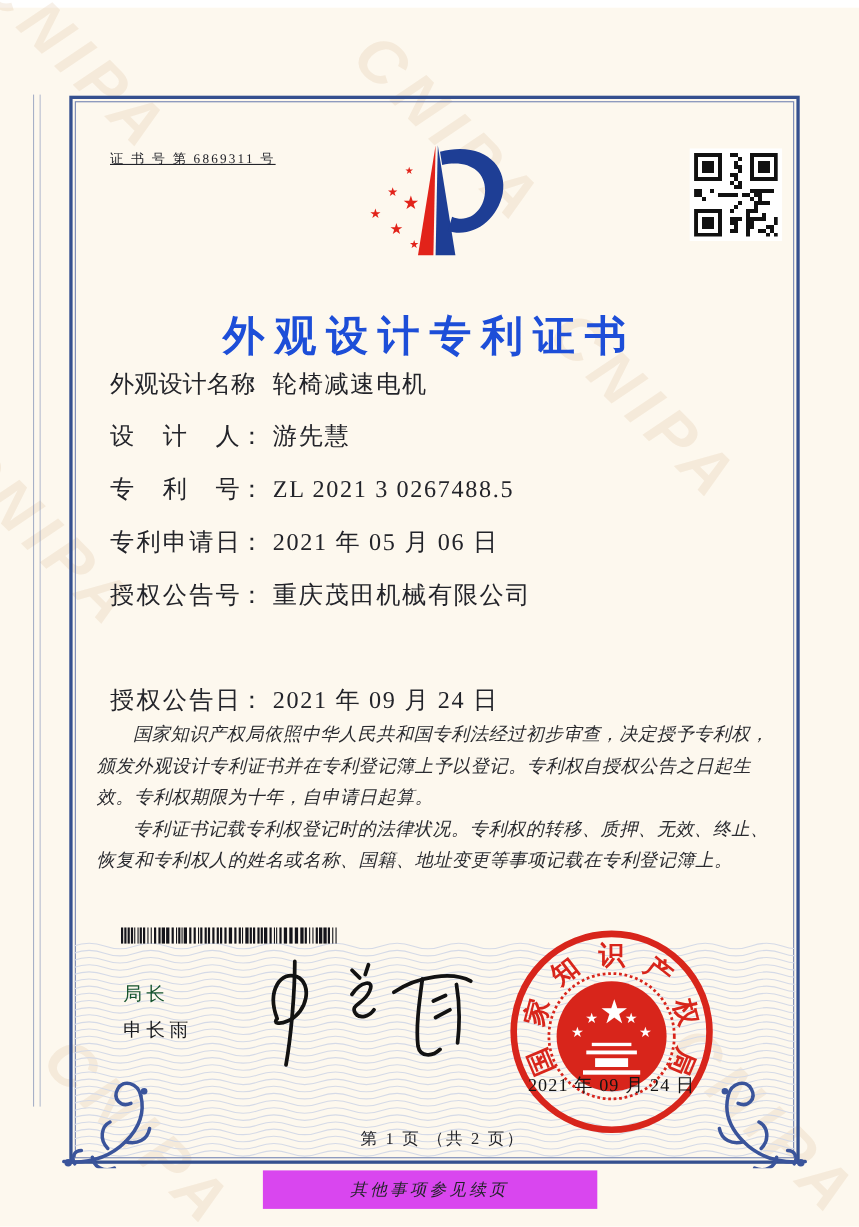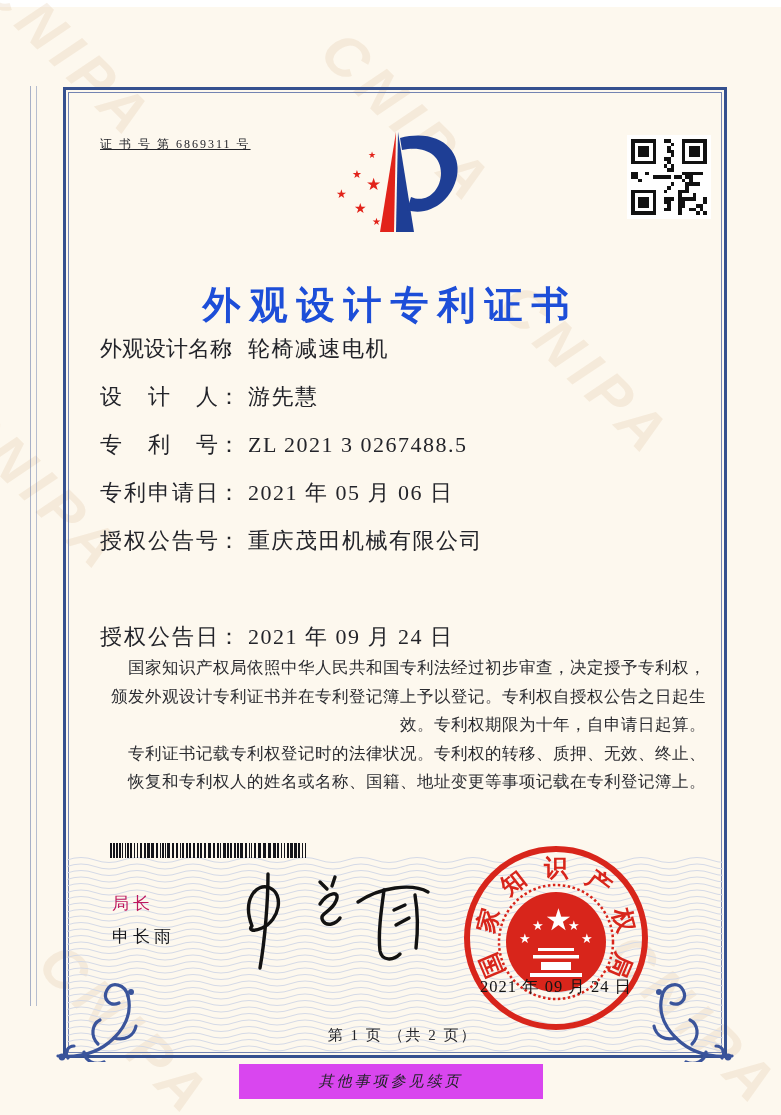--- a/index.html
+++ b/index.html
@@ -34,27 +34,27 @@
          font-size:38px;font-weight:bold;letter-spacing:9px;color:#1d4ed8;margin-top:40px;}
 
   .row{position:absolute;left:100px;width:600px;height:26px;font-size:22px;color:#23242a;white-space:nowrap;}
   .row .lab{display:inline-block;width:118px;text-align:justify;text-align-last:justify;letter-spacing:0;vertical-align:top;}
   .row .col{display:inline-block;}
   .row .val{display:inline-block;margin-left:8px;letter-spacing:1.5px;}
   .row2{position:absolute;left:310px;top:0;}
   .row2 .lab{width:100px;}
 
   .paras{position:absolute;left:88px;top:654px;width:618px;font-size:16.5px;line-height:28.5px;
-         color:#2a2b30;letter-spacing:.5px;text-align:right;}
+         font-style:italic;color:#2a2b30;letter-spacing:.5px;}
   .paras p{margin:0;text-indent:2em;}
 
   .barcode{position:absolute;left:110px;top:843px;width:200px;height:15px;}
 
   .signer-title{position:absolute;left:112px;top:892px;font-family:"Liberation Sans","DejaVu Sans",sans-serif;
-                font-size:17px;letter-spacing:4px;color:#be185d;}
+                font-size:17px;letter-spacing:4px;color:#14532d;}
   .signer-name{position:absolute;left:112px;top:925px;font-family:"Liberation Sans","DejaVu Sans",sans-serif;
                font-size:17px;letter-spacing:4px;color:#17181c;}
   .signature{position:absolute;left:222px;top:868px;width:212px;height:110px;}
 
   .seal{position:absolute;left:460px;top:842px;width:192px;height:192px;}
   .seal-date{position:absolute;left:452px;top:976px;width:208px;text-align:center;
              font-size:16.5px;letter-spacing:1px;color:#141414;}
 
   .page-info{position:absolute;left:12px;top:1026px;width:100%;text-align:center;
              font-size:15px;letter-spacing:2px;color:#23242a;}

